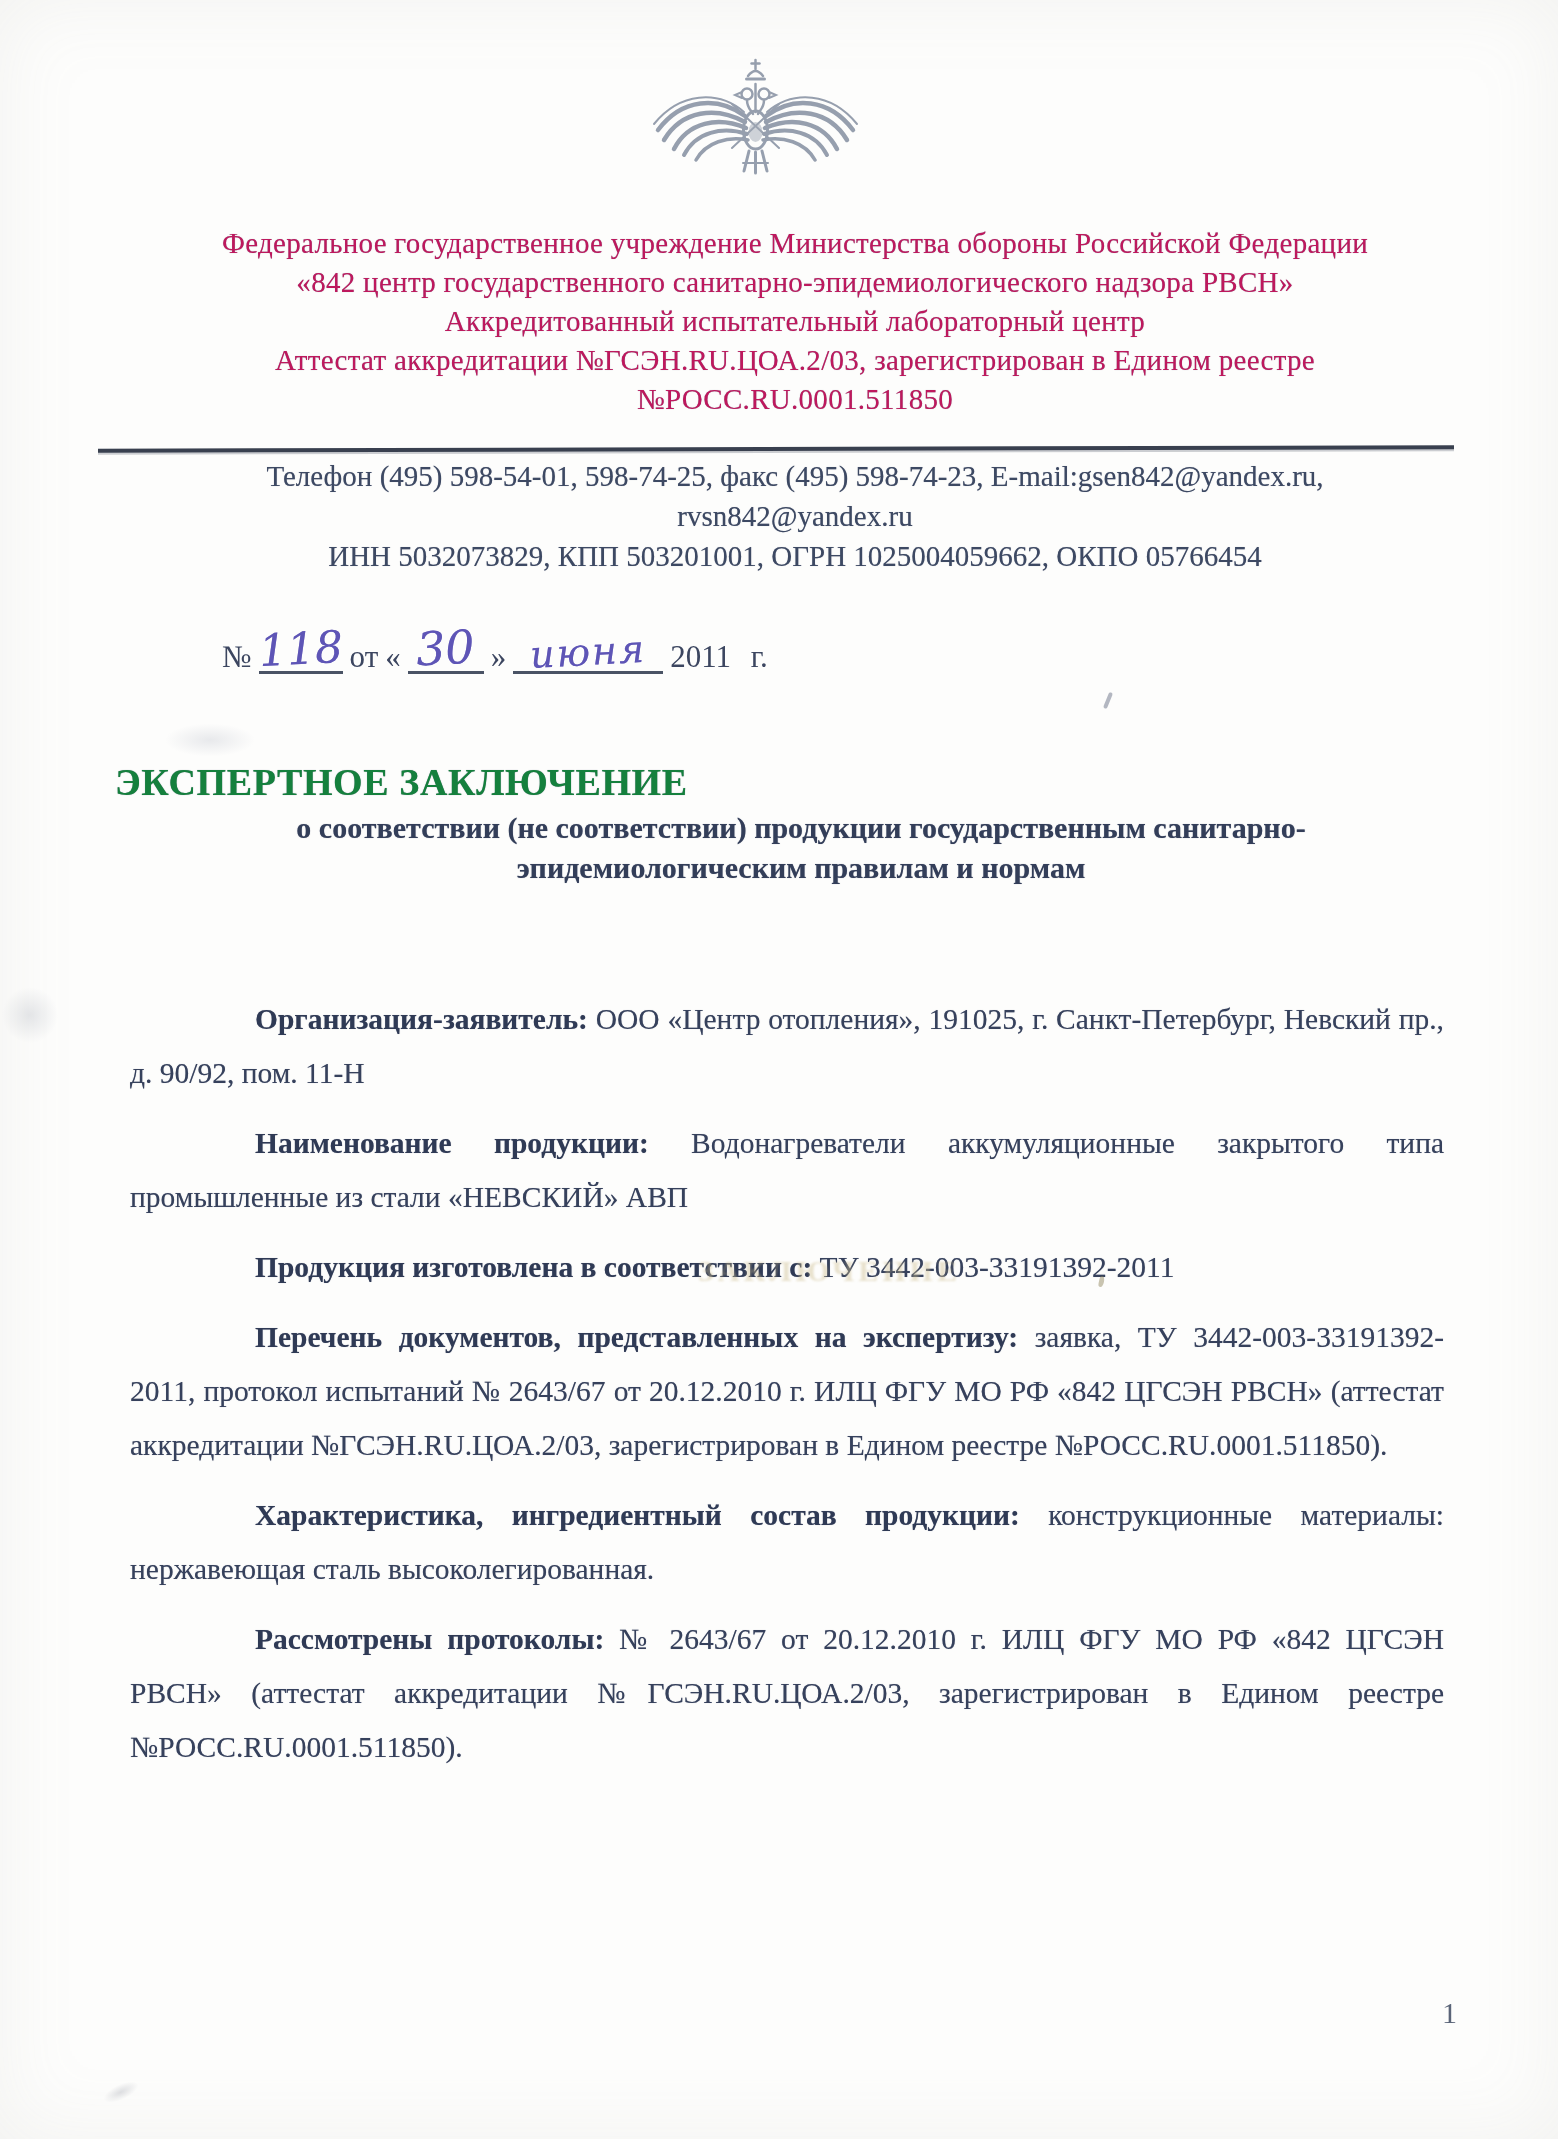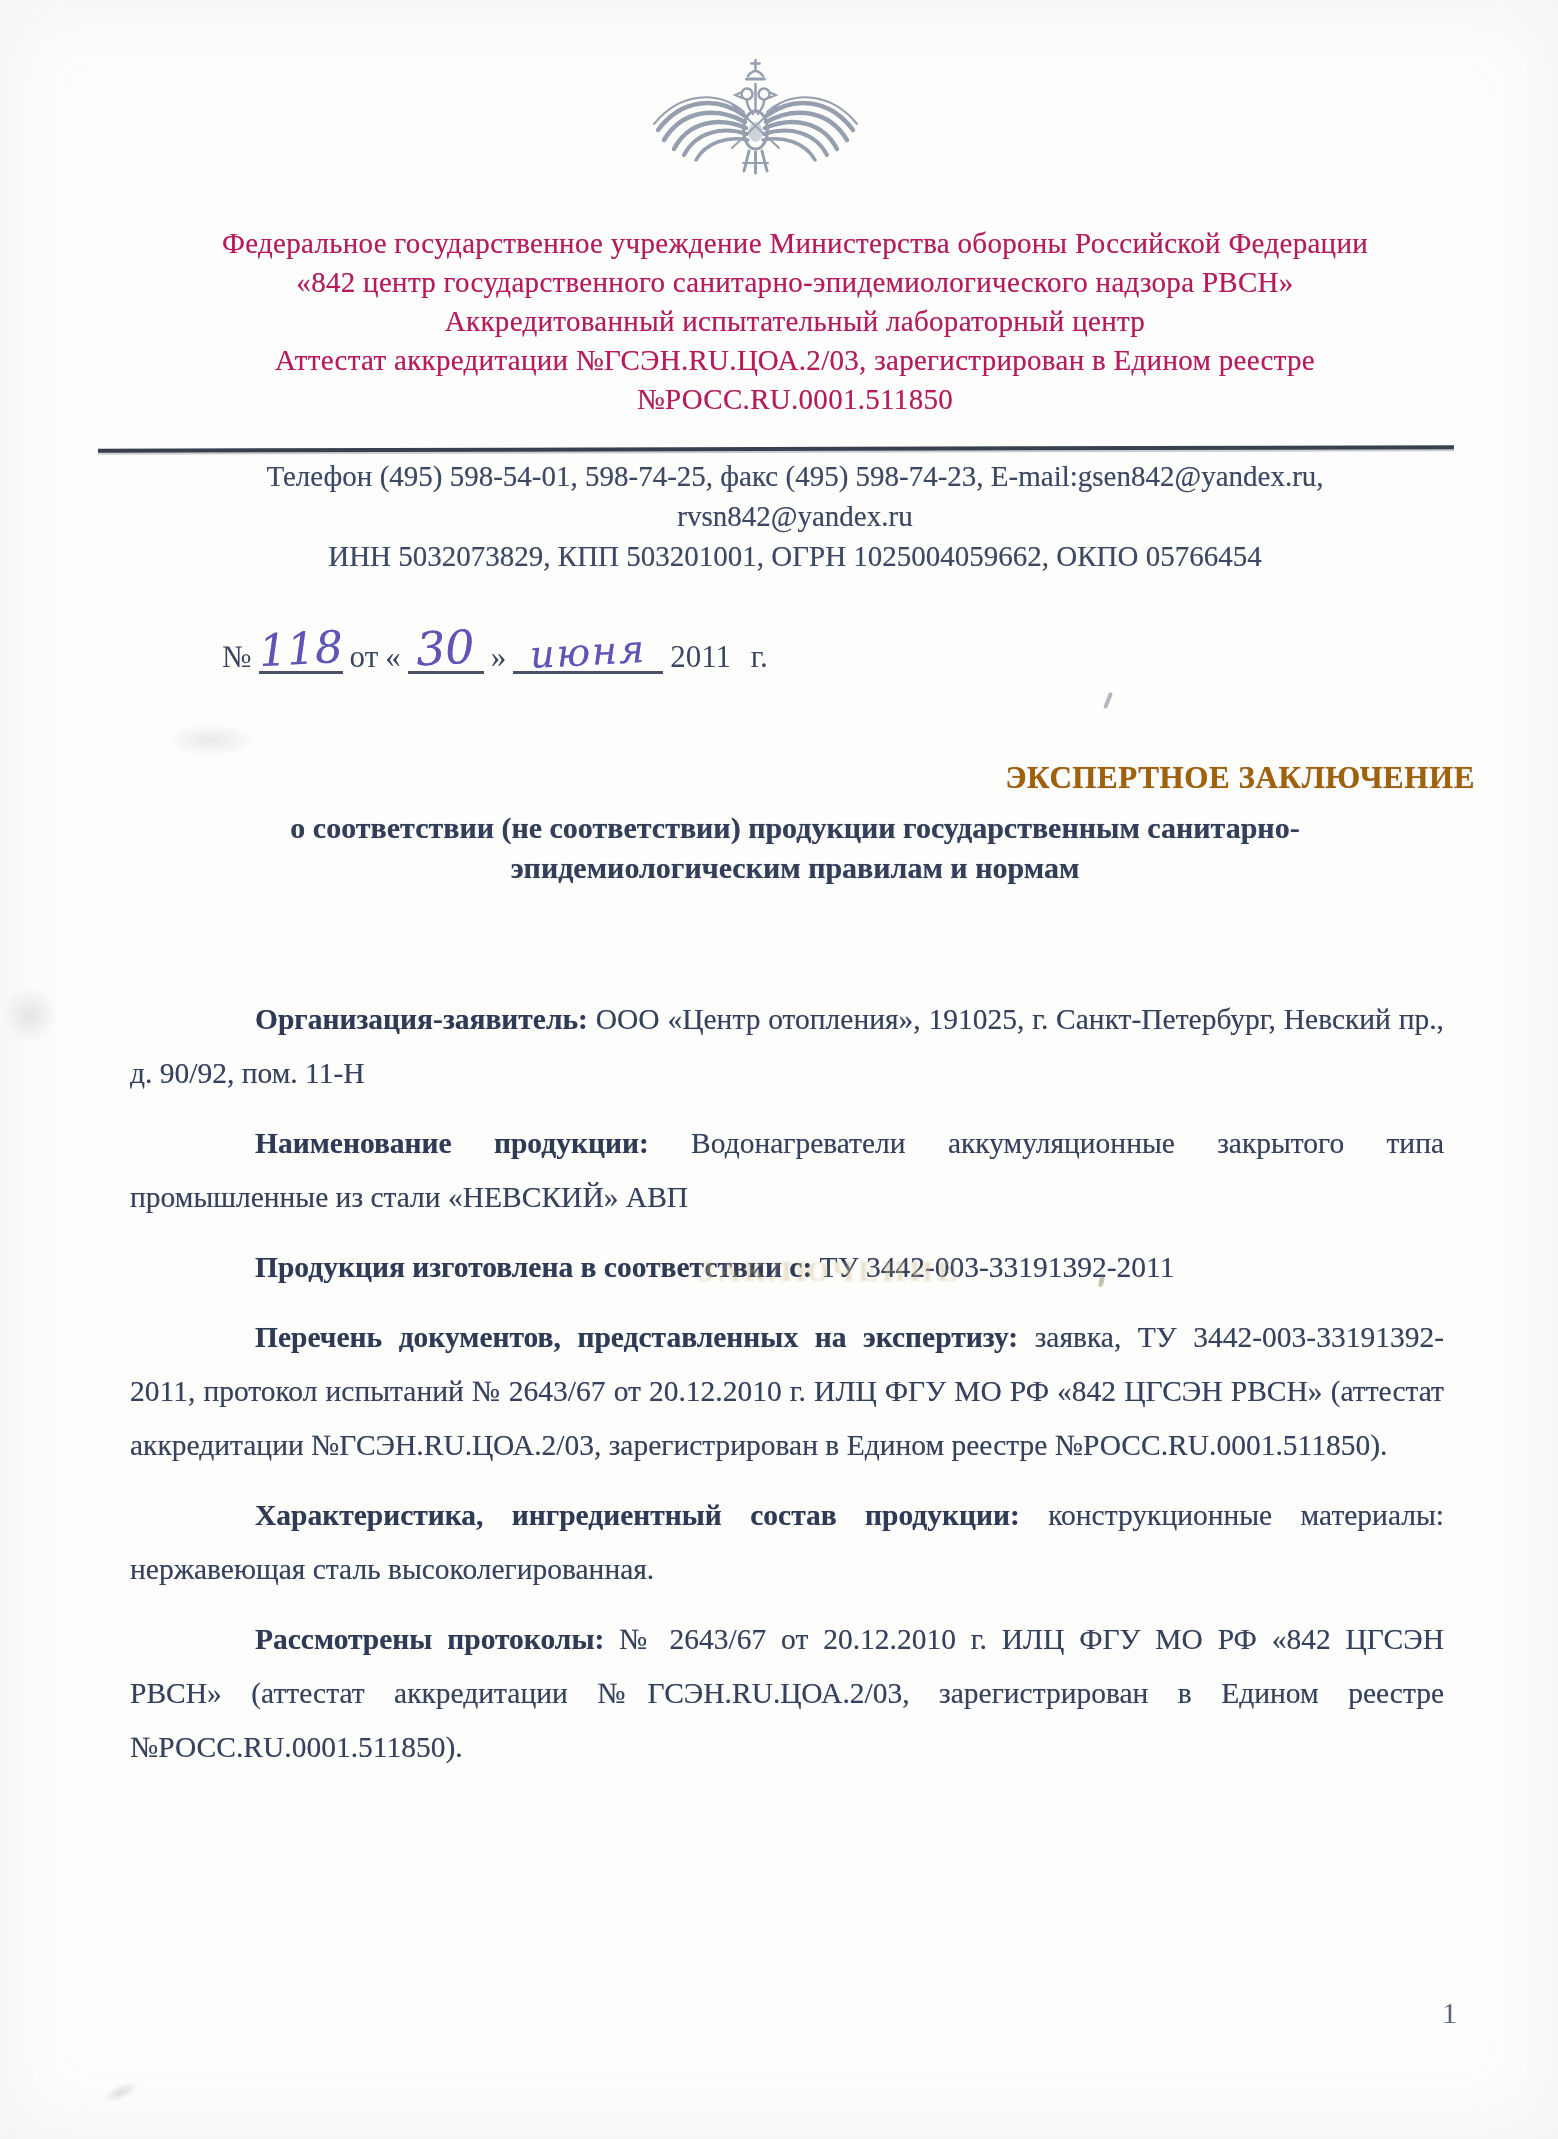--- a/index.html
+++ b/index.html
@@ -44,26 +44,26 @@
     font-family:"DejaVu Serif", serif; font-style:italic;
     color:#5e55b6; display:inline-block; transform:rotate(-3deg);
     text-shadow:0 0 .5px rgba(94,85,182,.6);
   }
   .blank-number{width:84px;} .blank-number .hw{font-size:44px;}
   .blank-day{width:76px;}    .blank-day .hw{font-size:46px;}
   .blank-month{width:150px;} .blank-month .hw{font-size:38px; letter-spacing:2px;}
   .year{word-spacing:12px;}
   
   .title-heading{
-    left:115px; top:760px; width:1360px; text-align:right;
-    font-size:31px; font-weight:bold; letter-spacing:.6px; color:#a16207;
+    left:115px; top:760px; width:1360px; text-align:left;
+    font-size:38px; font-weight:bold; letter-spacing:.6px; color:#15803d;
     text-shadow:0 0 .8px rgba(50,60,90,.6);
   }
   .title-sub{
-    left:115px; top:808px; width:1360px; text-align:center;
+    left:121px; top:808px; width:1360px; text-align:center;
     font-size:30px; font-weight:bold; line-height:40px; color:#333e59;
     text-shadow:0 0 .8px rgba(50,60,90,.6);
   }
   
   .body-block{
     left:114px; top:976px; width:1346px;
     font-size:29.5px; line-height:54px; text-align:justify; color:#36415c;
     text-shadow:0 0 .7px rgba(55,65,95,.5);
   }
   .body-block p{margin:16px; text-indent:125px;}

